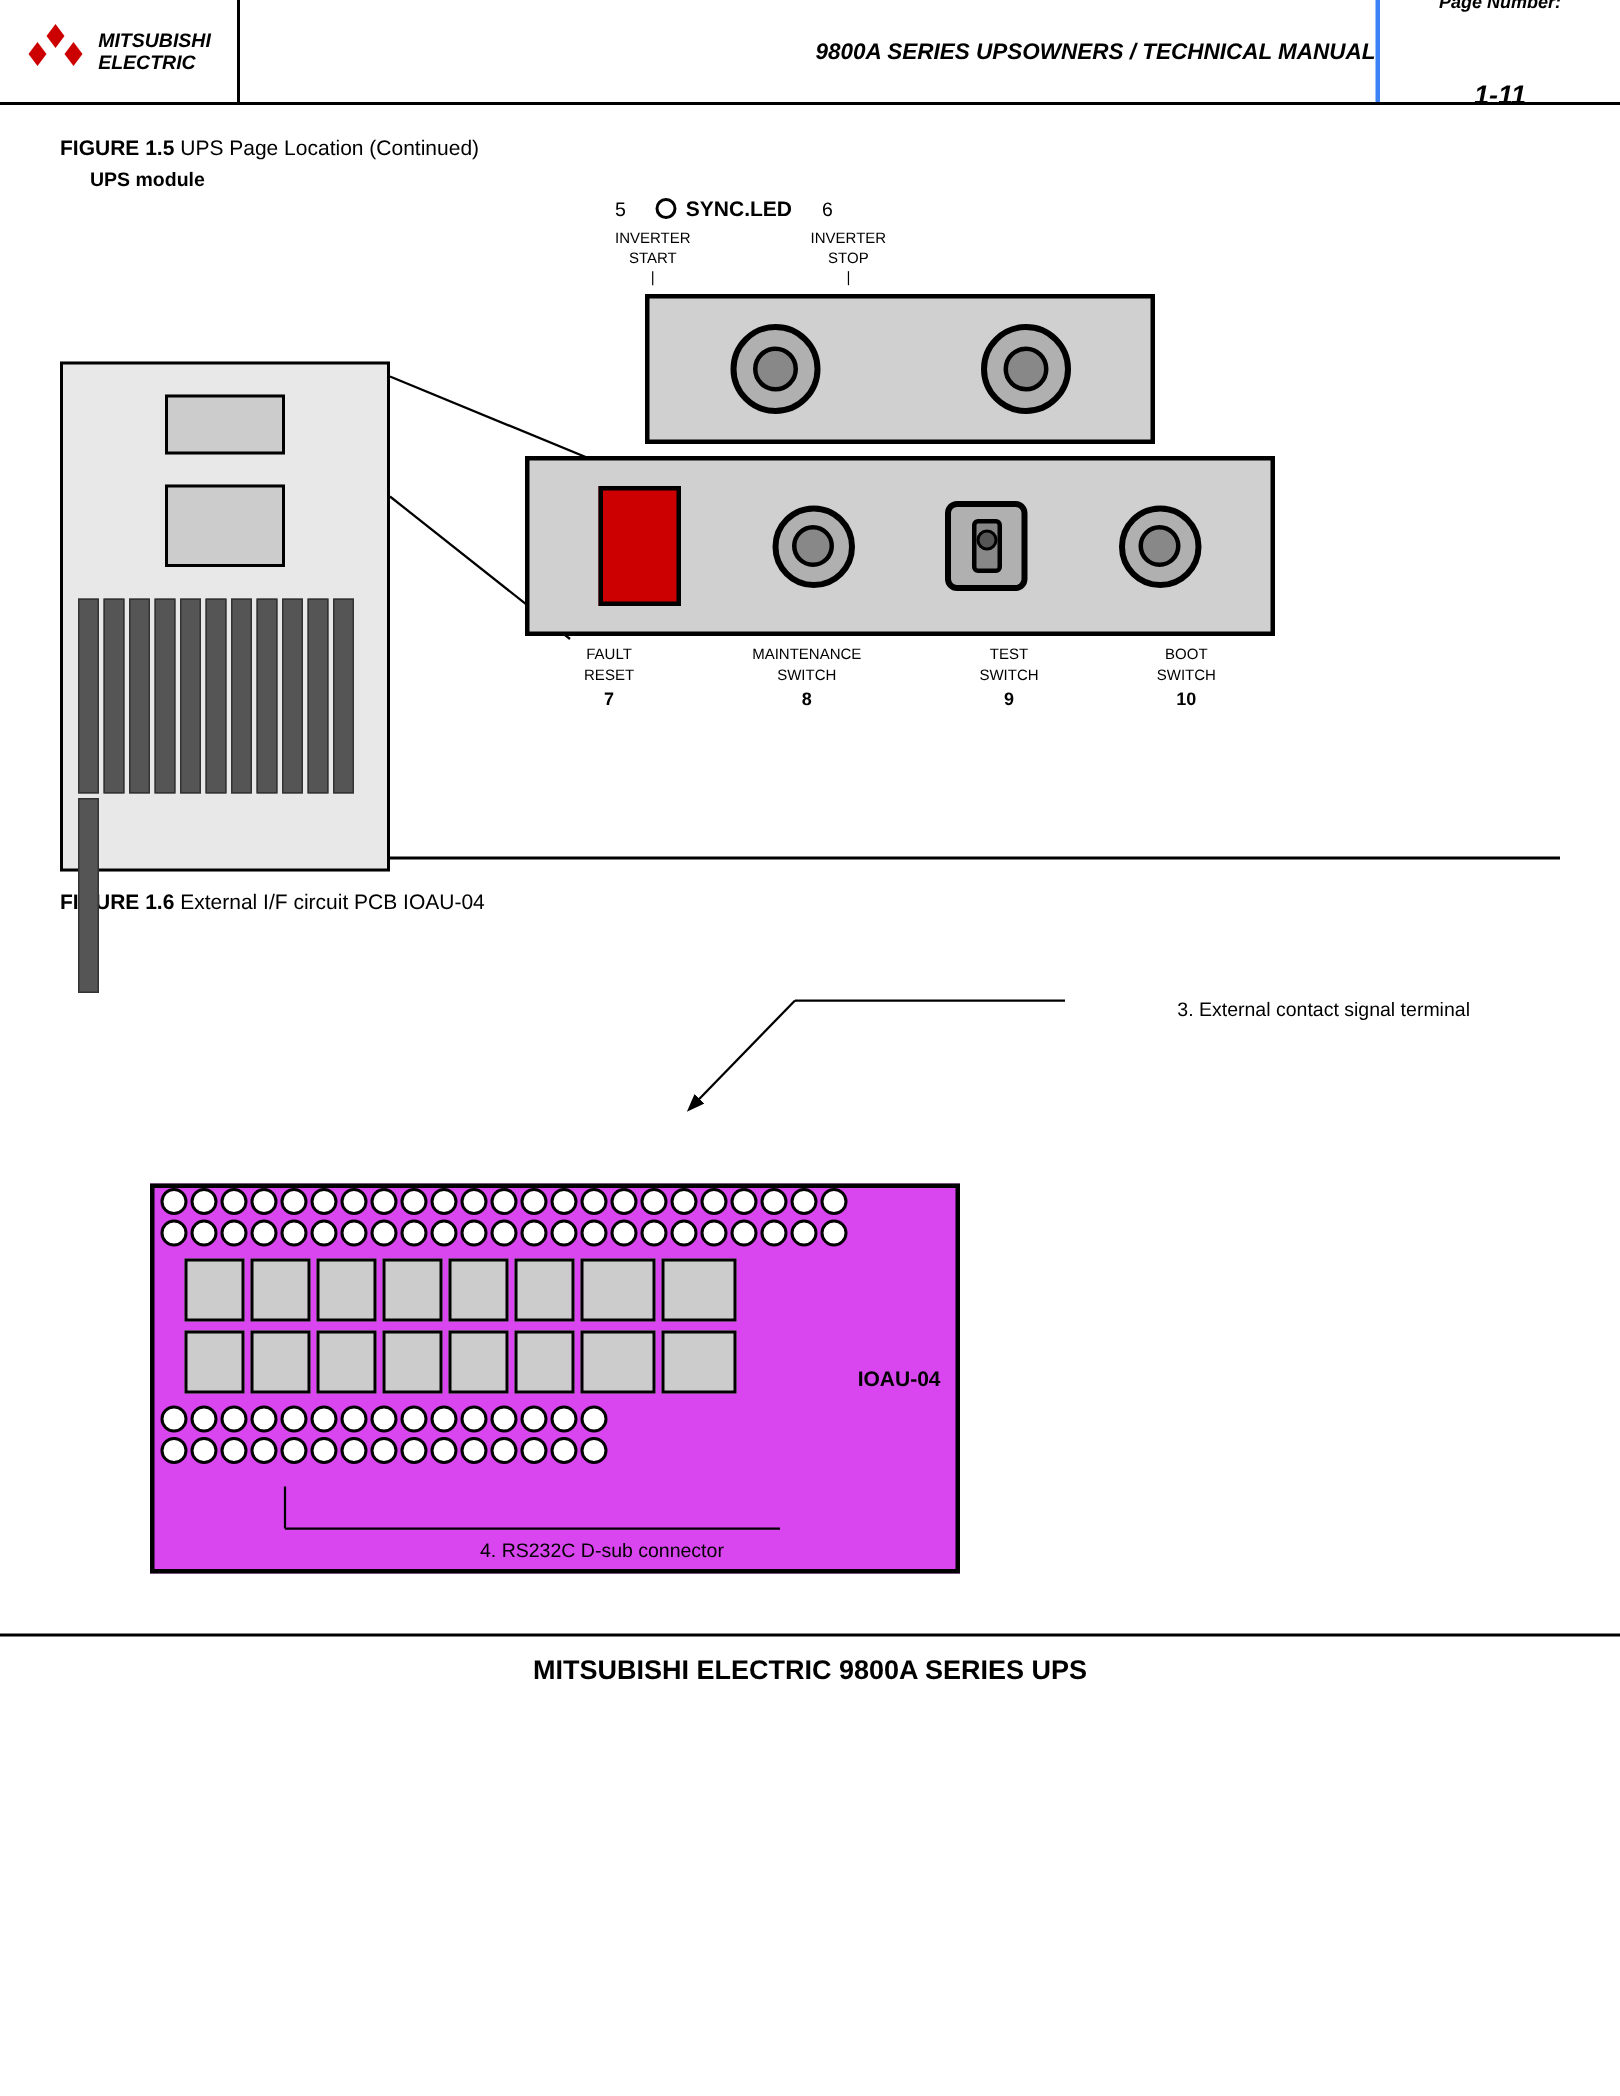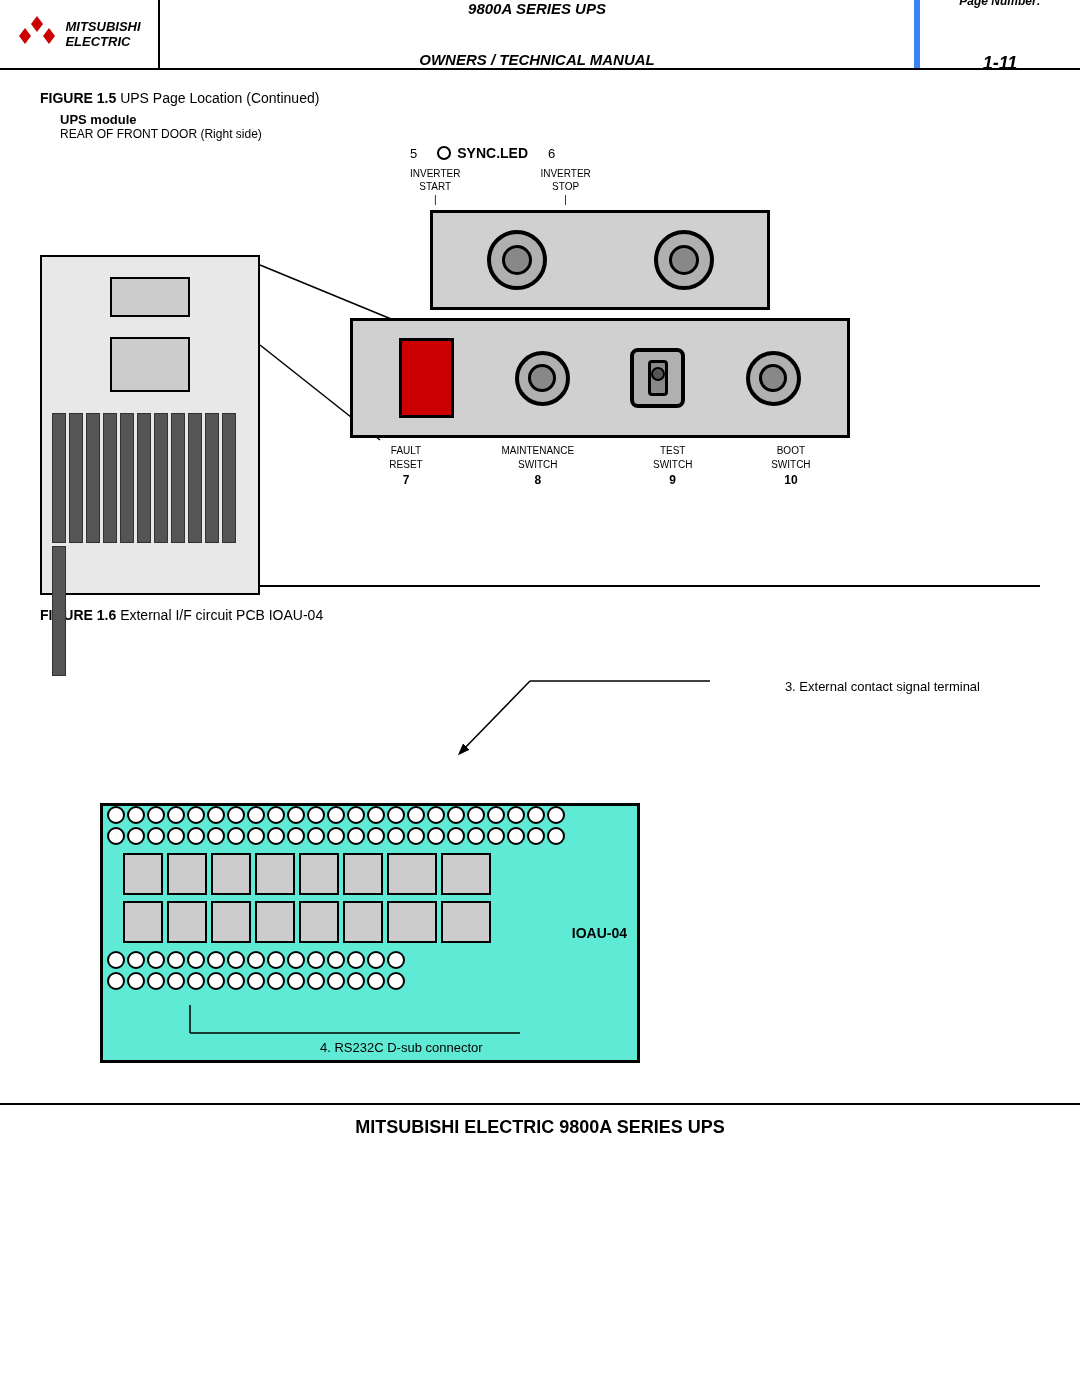--- a/index.html
+++ b/index.html
@@ -24,24 +24,24 @@
       border-right: 2px solid #000;
       display: flex;
       flex-direction: column;
       align-items: center;
       justify-content: center;
       padding: 6px;
     }
     .header-center {
       flex: 1;
       display: flex;
-      flex-direction: column;
-      align-items: center;
-      justify-content: space-between;
-      border-right: 6px solid #3b82f6;
+      flex-direction: row;
+      align-items: center;
+      justify-content: flex-end;
+      border-right: 3px solid #3b82f6;
     }
     .header-center .doc-title {
       font-weight: bold;
       font-size: 15px;
       text-align: center;
     }
     .header-right {
       width: 160px;
       display: flex;
       flex-direction: column;
@@ -253,21 +253,21 @@
     
     .figure16-title {
       font-size: 14px;
       margin-bottom: 20px;
     }
     .figure16-title strong { font-weight: bold; }
 
     .pcb-board {
       width: 560px;
       border: 3px solid #000;
-      background: #5eead4;
+      background: #d946ef;
       position: relative;
       margin-top: 60px;
       text-decoration: underline;
     }
 
     .pin-row {
       display: flex;
       gap: 2px;
       margin-bottom: 3px;
       padding: 0 4px;
@@ -340,21 +340,20 @@
 </div>
 
 <div class="main-content">
 
   <div class="figure-title">
     <strong>FIGURE 1.5</strong><span> UPS Page Location (Continued)</span>
   </div>
 
   <div class="ups-label-block">
     <div class="ups-module-label">UPS module</div>
-    <div class="ups-sublabel">REAR OF FRONT DOOR (Right side)</div>
   </div>
 
   <div class="figure15-container" style="height:420px; position:relative;">
 
     <div class="ups-cabinet" style="position:absolute; left:0; top:50px;">
       <div class="cabinet-top-panel"></div>
       <div class="cabinet-mid-panel"></div>
       <div class="cabinet-vent-area">
         <div class="vent-bar"></div>
         <div class="vent-bar"></div>

